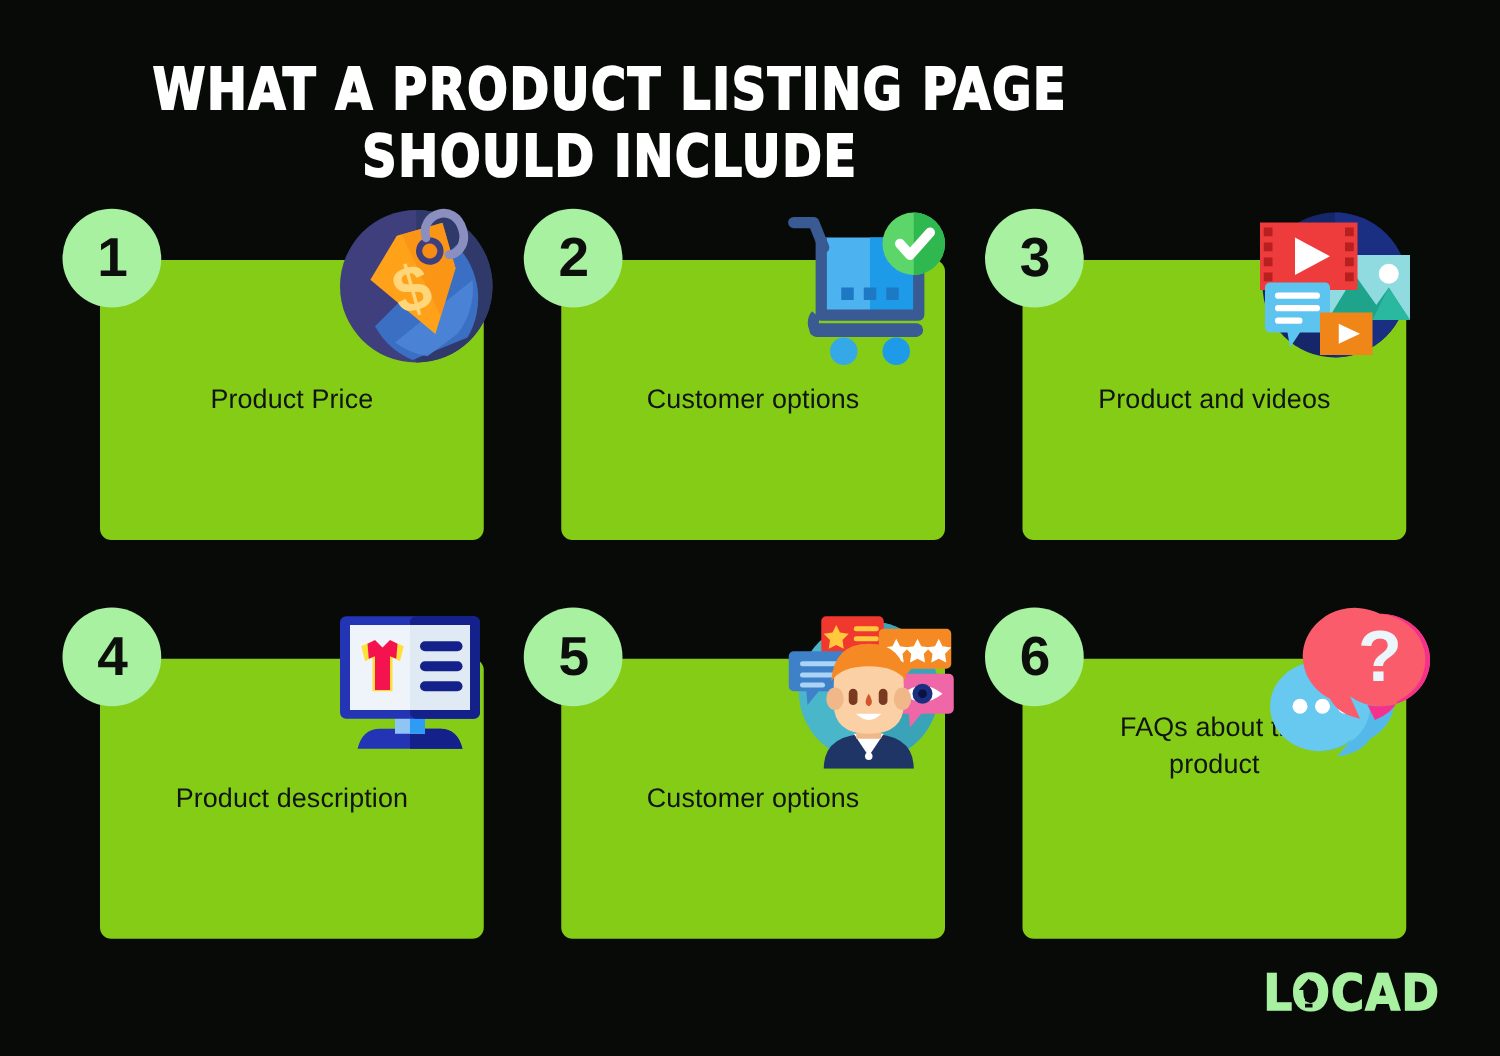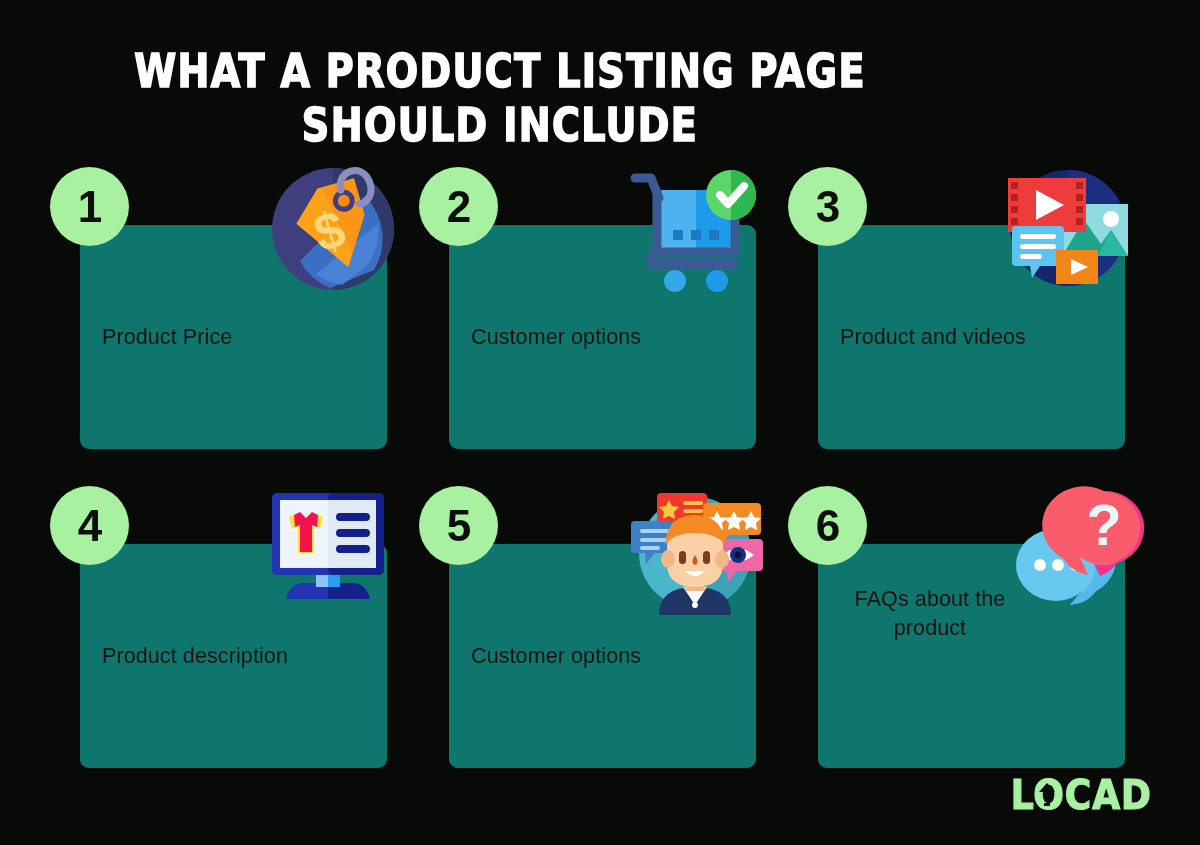--- a/index.html
+++ b/index.html
@@ -17,21 +17,21 @@
   .infographic {
     position: relative;
     width: 1200px;
     height: 845px;
   }
 
   
   .title-block {
     position: absolute;
     top: 44px;
-    left: 12px;
+    left: 0;
     width: 976px;
     text-align: center;
   }
   .title-line {
     display: block;
     color: #ffffff;
     font-family: "Liberation Sans Narrow", "DejaVu Sans Condensed", "Liberation Sans", sans-serif;
     font-weight: 700;
     font-size: 46px;
     line-height: 54px;
@@ -55,28 +55,29 @@
   }
 
   .card-wrap {
     position: relative;
     width: 307px;
     height: 224px;
   }
 
   .card {
     position: absolute;
-    top: 17px;
+    top: 0;
     left: 0;
     width: 307px;
     height: 224px;
-    background: #0f766e;
+    background: #84cc16;
     border-radius: 9px;
     display: flex;
     align-items: center;
+    justify-content: center;
     padding: 0 22px;
   }
 
   .card-label {
     color: #101413;
     font-size: 21.5px;
     line-height: 29px;
     font-weight: 400;
     text-align: center;
     letter-spacing: 0.1px;

